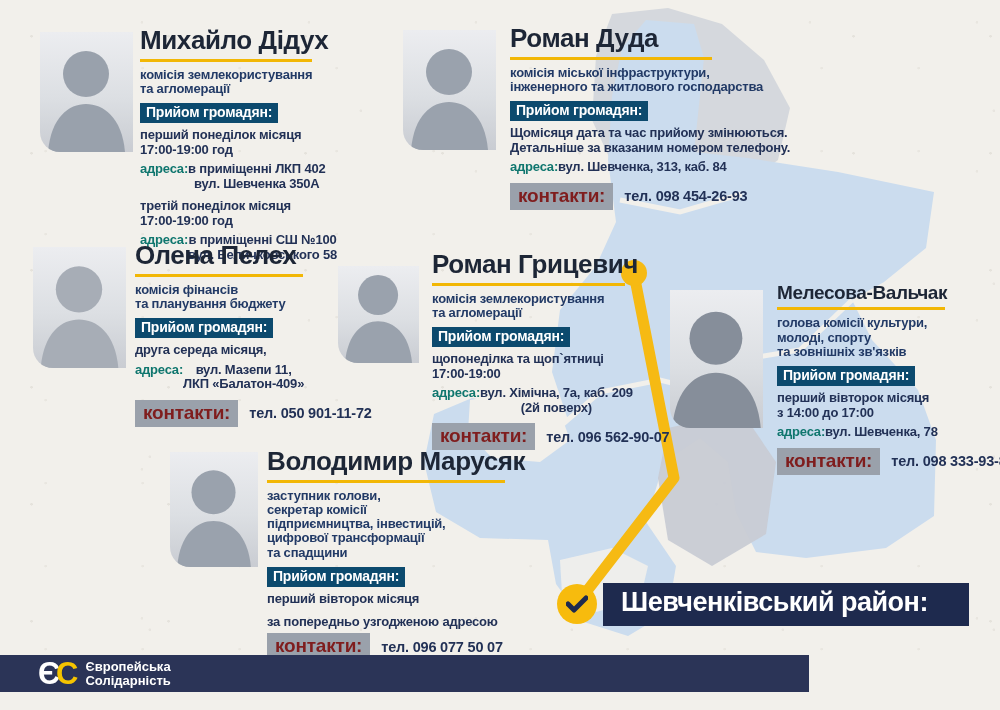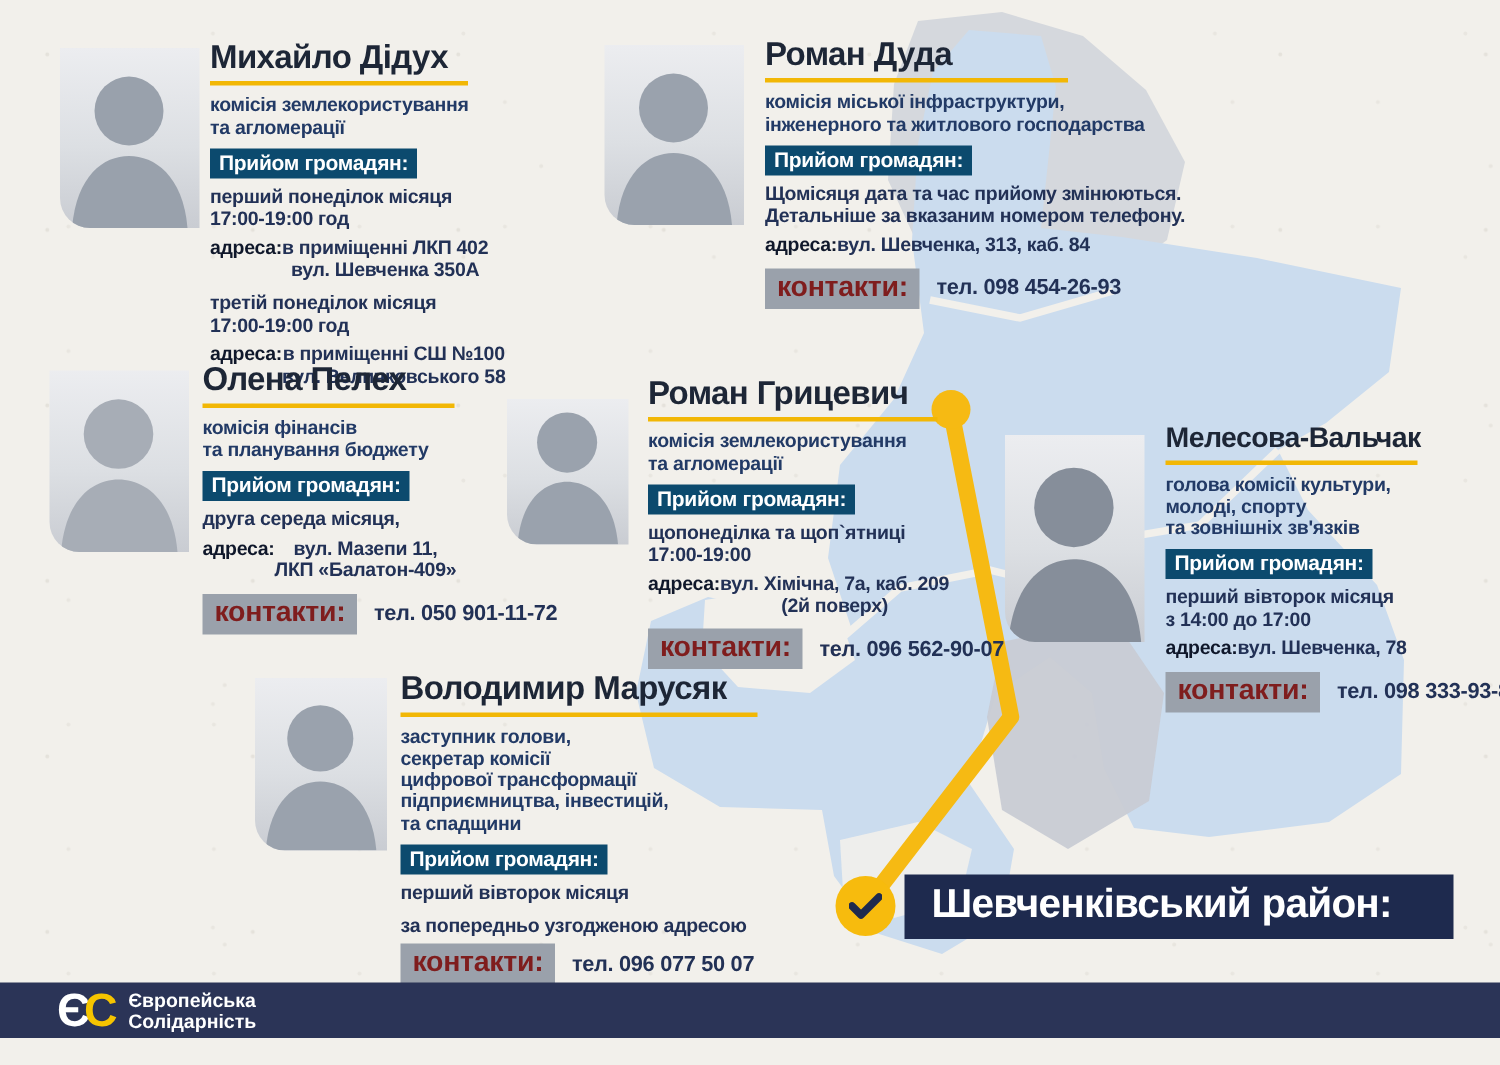--- a/index.html
+++ b/index.html
@@ -20,50 +20,50 @@
     background-size:137px 117px, 211px 173px, 97px 83px, 167px 149px;
   }
   .maplayer{position:absolute;inset:0;z-index:1;pointer-events:none}
   .photo{
     position:absolute;z-index:3;overflow:hidden;
     border-radius:0 0 0 20px;
     background:linear-gradient(180deg,#eceDF0 0%,#dcdfe3 55%,#c9ccd2 100%);
   }
   .photo svg{position:absolute;left:0;bottom:0;width:100%;height:100%}
   .info{position:absolute;z-index:3}
-  .name{font-size:22px;font-weight:bold;color:#1d2636;line-height:1.02;letter-spacing:-0.4px;white-space:nowrap}
+  .name{font-size:26px;font-weight:bold;color:#1d2636;line-height:1.02;letter-spacing:-0.4px;white-space:nowrap}
   .name.small{font-size:19px}
   .rule{height:3px;background:#f2b705;margin:5px 0 6px}
   .role{font-size:13px;font-weight:bold;color:#223a66;line-height:1.1;margin-bottom:7px;white-space:nowrap}
   .badge{
     display:inline-block;background:#0c4a6e;color:#ffffff;
     font-size:14px;font-weight:bold;padding:1px 6px 3px;margin-bottom:5px;white-space:nowrap
   }
   .txt{font-size:13px;font-weight:bold;color:#223156;line-height:1.12;white-space:nowrap}
   .gap{margin-top:8px}
   .addr{display:flex;margin:5px 0 2px;font-size:13px;font-weight:bold;color:#223156;line-height:1.12}
-  .addr .lbl{white-space:pre;color:#0f172a}
+  .addr .lbl{white-space:pre;color:#0f766e}
   .addr .val{text-align:center;white-space:nowrap}
   .contact{display:flex;align-items:center;gap:11px;margin-top:8px}
   .badge-gray{
     background:#9aa1ab;color:#7f1d1d;font-size:19px;font-weight:bold;
     padding:2px 8px 3px;white-space:nowrap
   }
   .phone{font-size:14.5px;font-weight:bold;color:#223156;white-space:nowrap}
   .region-title{
     position:absolute;left:603px;top:583px;z-index:4;
     background:#1e2a4e;color:#ffffff;font-weight:bold;font-size:27px;
     padding:4px 18px 8px;letter-spacing:-0.5px;white-space:nowrap;min-width:366px
   }
   .check{
     position:absolute;left:557px;top:584px;width:40px;height:40px;z-index:5;
     border-radius:50%;background:#f7bb0d;display:flex;align-items:center;justify-content:center
   }
   .footer{
-    position:absolute;left:0;top:655px;width:1000px;height:37px;z-index:4;
+    position:absolute;left:0;top:655px;width:809px;height:37px;z-index:4;
     background:#2b3457;display:flex;align-items:center
   }
   .logo{display:flex;align-items:center;margin-left:38px;gap:7px}
   .logo-ec{font-size:31px;font-weight:bold;line-height:1;letter-spacing:-4px;padding-right:4px}
   .logo-ec .e{color:#ffffff}
   .logo-ec .s{color:#f5c400}
   .party{font-size:13px;font-weight:bold;color:#ffffff;line-height:1.05;letter-spacing:0}
 </style>
 </head>
 <body>
@@ -245,22 +245,22 @@
         <circle cx="46" cy="42" r="23" fill="#9aa2ad"></circle>
         <path d="M8,120 C11,85 29,72 46,72 C63,72 82,85 85,120 Z" fill="#9aa2ad"></path>
       </svg>
   </div>
   <div class="info" style="left:267px;top:448px">
     <div class="name">Володимир Марусяк</div>
     <div class="rule" style="width:238px"></div>
     <div class="role">
       <div>заступник голови,</div>
       <div>секретар комісії</div>
+      <div>підприємництва, інвестицій,</div>
       <div>цифрової трансформації</div>
-      <div>підприємництва, інвестицій,</div>
       <div>та спадщини</div>
     </div>
     <div class="badge">Прийом громадян:</div>
     <div class="txt">перший вівторок місяця</div>
     <div class="txt gap">за попередньо узгодженою адресою</div>
     <div class="contact" style="margin-top:4px">
       <span class="badge-gray">контакти:</span>
       <span class="phone">тел. 096 077 50 07</span>
     </div>
   </div>

